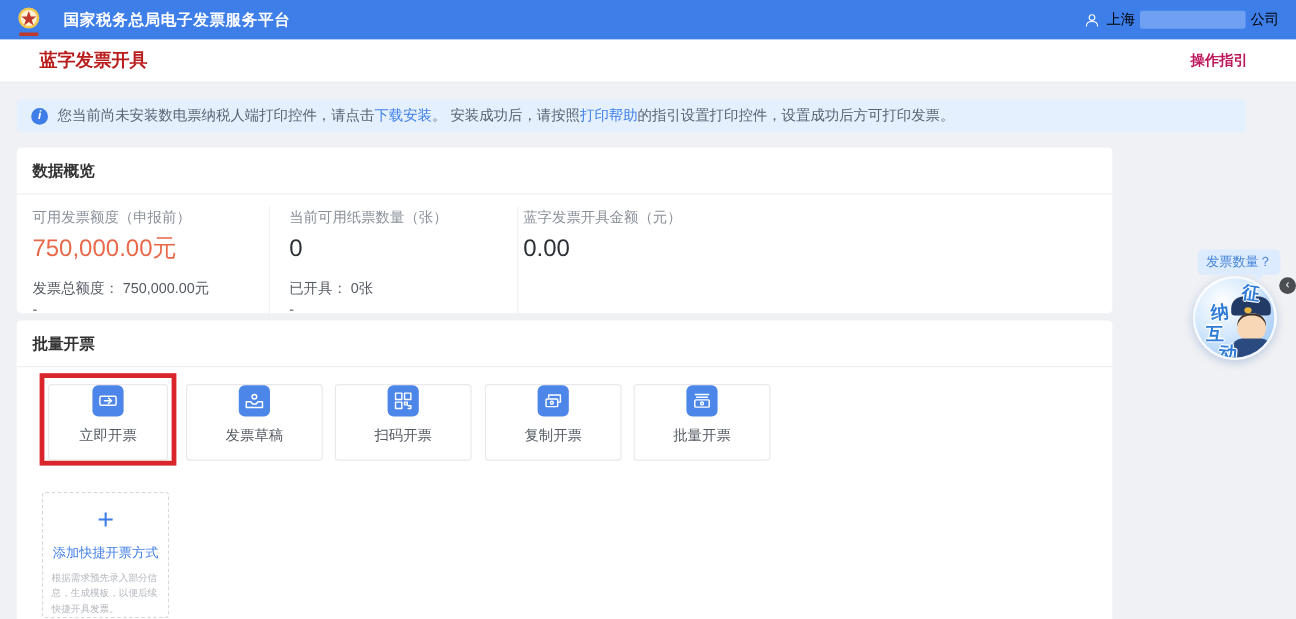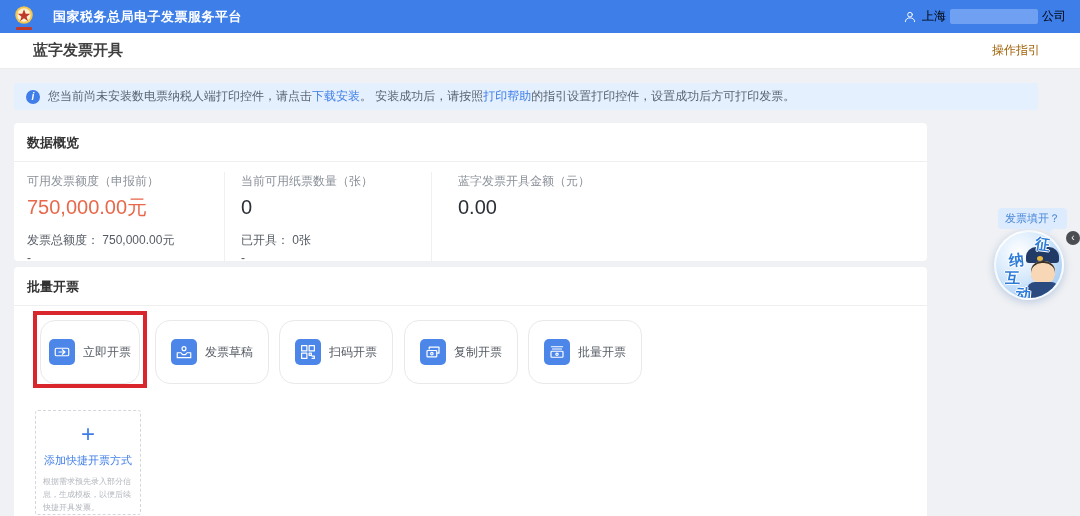--- a/index.html
+++ b/index.html
@@ -21,22 +21,22 @@
   .header-right { margin-left:auto; display:flex; align-items:center; color:#000000; font-size:12px; cursor:pointer; }
   .person-icon { width:14px; height:14px; margin-right:5px; }
   .redact { width:88px; height:15px; background:#6fa0f2; border-radius:2px; margin:0 4px; }
 
   
   .titlebar {
     position:absolute; left:0; top:33px; width:1080px; height:36px;
     background:#fff; display:flex; align-items:center; padding:0 40px 0 33px;
     border-bottom:1px solid #ececec;
   }
-  .page-title { font-size:15px; font-weight:bold; color:#404040; }
-  .guide-link { margin-left:auto; font-size:12px; color:#a16207; cursor:pointer; }
+  .page-title { font-size:15px; font-weight:bold; color:#b91c1c; }
+  .guide-link { margin-left:auto; font-size:12px; color:#be185d; cursor:pointer;font-weight:bold; }
 
   
   .banner {
     position:absolute; left:14px; top:83px; width:1024px; height:27px;
     background:#e4f0fe; border-radius:3px; display:flex; align-items:center;
     padding:0 12px; font-size:12px; color:#5a6472;
   }
   .info-icon {
     width:14px; height:14px; border-radius:50%; background:#3f7ee8; color:#fff;
     font-size:10px; font-weight:bold; text-align:center; line-height:14px;
@@ -51,32 +51,32 @@
   .section-head {
     padding:11px 13px 9px 13px; font-size:13px; color:#333; font-weight:bold;
     border-bottom:1px solid #efefef;
   }
 
   
   .stats { display:flex; padding:10px 13px 0 13px; }
   .stat-col { padding-top:1px; }
   .stat-col.c1 { width:197px; }
   .stat-col.c2 { width:207px; border-left:1px solid #f0f0f0; padding-left:16px; }
-  .stat-col.c3 { flex:1; border-left:1px solid #f0f0f0; padding-left:26px; }
+  .stat-col.c3 { flex:1; border-left:1px solid #f0f0f0; padding-left:4px; }
   .stat-label { font-size:12px; color:#8a9099; margin-bottom:5px; }
   .stat-value { font-size:20px; color:#2b2f36; line-height:24px; }
   .stat-value.red { color:#e8684a; }
   .stat-rows { margin-top:12px; font-size:12px; color:#555b63; line-height:18px; }
 
   
   .cards-area { position:relative; height:210px; }
   .invoice-card {
     position:absolute; top:14px; height:64px; background:#fff;
-    border:1px solid #e9e9e9; border-radius:15px; cursor:pointer;
-    display:flex; flex-direction:row; align-items:center; justify-content:center; gap:8px;
+    border:1px solid #e9e9e9; border-radius:3px; cursor:pointer;
+    display:flex; flex-direction:column; align-items:center; justify-content:flex-start; gap:8px;
   }
   .card-icon {
     width:26px; height:26px; border-radius:5px; background:#4c86e8;
     display:flex; align-items:center; justify-content:center;
   }
   .card-label { font-size:12px; color:#555b63; }
   .red-box {
     position:absolute; left:19px; top:5px; width:114px; height:77px;
     border:4px solid #d9262c; z-index:3; pointer-events:none;
   }
@@ -270,21 +270,21 @@
 
     <div class="add-card">
       <span class="plus-icon">+</span>
       <span class="add-label">添加快捷开票方式</span>
       <span class="add-desc">根据需求预先录入部分信息，生成模板，以便后续快捷开具发票。</span>
     </div>
 
   </div>
 </div>
 
-<div class="tooltip">发票填开？</div>
+<div class="tooltip">发票数量？</div>
 <div class="mascot">
   <div class="officer-hat"></div>
   <div class="officer-face"></div>
   <div class="officer-body"></div>
   <span class="badge-char bc0">征</span>
   <span class="badge-char bc1">纳</span>
   <span class="badge-char bc2">互</span>
   <span class="badge-char bc3">动</span>
 </div>
 <div class="collapse-handle">‹</div>

